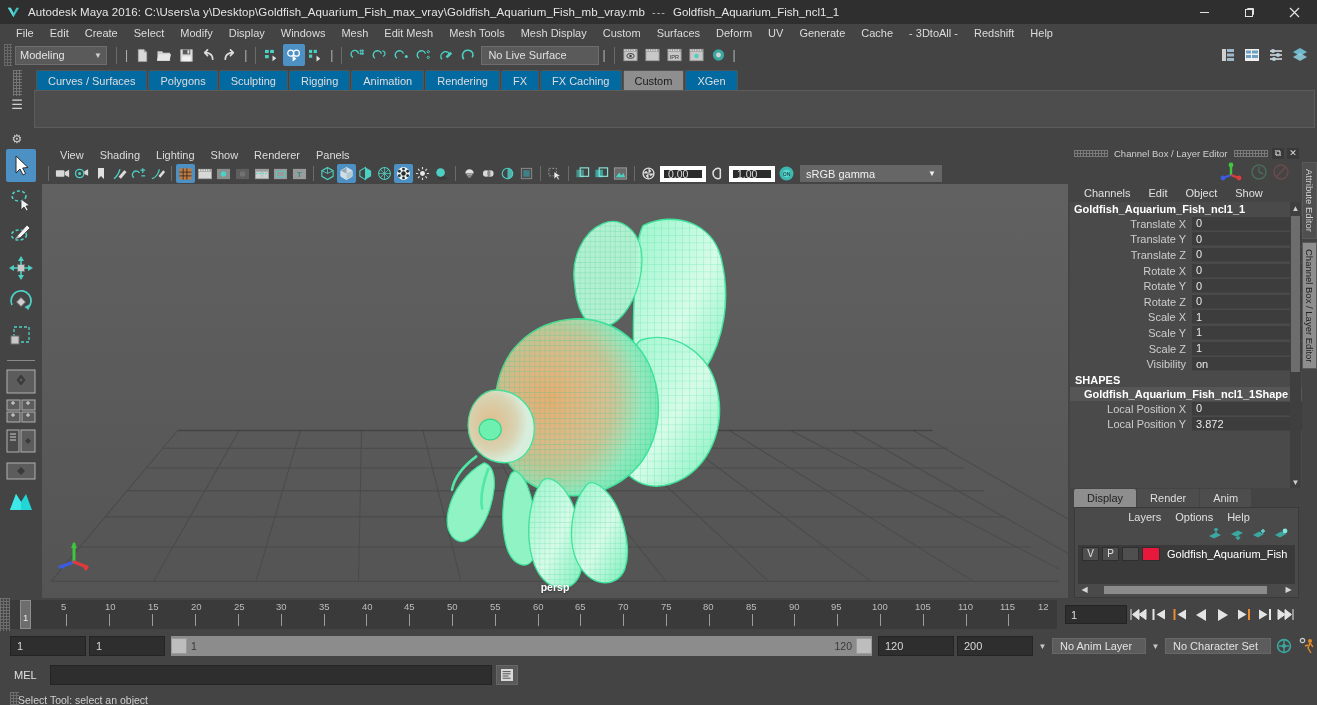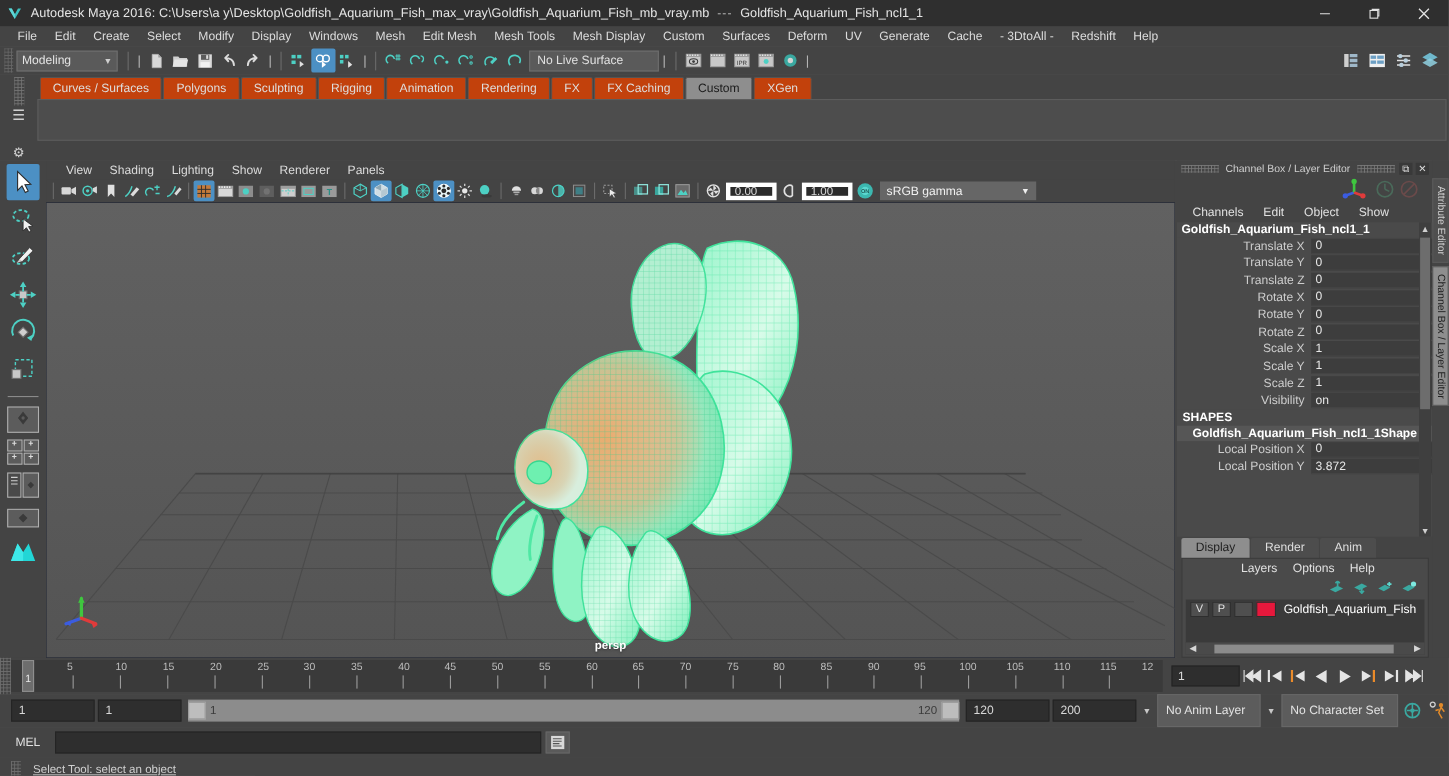--- a/index.html
+++ b/index.html
@@ -78,21 +78,21 @@
     background-image: repeating-linear-gradient(to bottom, #757575 0 1px, transparent 1px 3px),
                       repeating-linear-gradient(to right, #757575 0 1px, transparent 1px 3px);
     background-size: 3px 3px; margin-bottom: 2px; }
   .shelf-hamb { width: 14px; height: 12px; display:flex; align-items:center; justify-content:center;
                 color:#d0d0d0; font-size:13px; line-height:1; }
   .shelf-gear { margin-top: 22px; color: #cfcfcf; font-size: 12px; }
   .shelf-main { flex: 1; }
   .shelf-tabs { height: 22px; display: flex; align-items: flex-end; padding-left: 2px; }
   .shelf-tab {
     height: 20px; padding: 0 11px; display: flex; align-items: center;
-    font-size: 11px; color: #dedede; background: #c2410c;
+    font-size: 11px; color: #dedede; background: #0369a1;
     border: 1px solid #545454; border-bottom: none; margin-right: 1px;
     border-radius: 2px 2px 0 0;
   }
   .shelf-tab.active { background: #8e8e8e; color: #1c1c1c; }
   .shelf-body {
     height: 38px; background: #4d4d4d; border: 1px solid #5c5c5c; margin-right: 2px;
   }
 
   
   .main { display: flex; height: 452px; background: #444444; }
@@ -213,36 +213,36 @@
   
   .rangerow { height: 30px; display: flex; align-items: center; background: #444444; padding-left: 10px; gap: 3px; }
   .rr-field { width: 76px; height: 20px; background: #2e2e2e; border: 1px solid #242424;
               color: #d8d8d8; font-size: 11px; display: flex; align-items: center; padding-left: 6px; }
   .range-bar { flex: 1; height: 20px; background: #8c8c8c; position: relative; margin: 0 3px;
                display: flex; align-items: center; }
   .rb-handle { width: 16px; height: 16px; background: #bdbdbd; border: 1px solid #9a9a9a; }
   .rb-start { font-size: 10.5px; color: #3a3a3a; margin-left: 4px; }
   .rb-end { font-size: 10.5px; color: #3a3a3a; margin-left: auto; margin-right: 4px; }
   .rr-drop { width: 13px; text-align: center; color: #c8c8c8; font-size: 8px; }
-  .rr-wide { width: 94px; height: 30px; background: #5c5c5c; border: 1px solid #676767;
+  .rr-wide { width: 94px; height: 16px; background: #5c5c5c; border: 1px solid #676767;
              color: #e2e2e2; font-size: 11px; display: flex; align-items: center; padding-left: 7px; }
   .rr-wide2 { width: 106px; text-align: center; }
 
   
   .cmdrow { height: 28px; display: flex; align-items: center; background: #444444; padding-left: 10px; gap: 4px; }
   .mel-lab { width: 36px; font-size: 11px; color: #e0e0e0; padding-left: 4px; }
   .mel-input { width: 442px; height: 20px; background: #2e2e2e; border: 1px solid #242424; }
   .mel-result { flex: 1; height: 20px; background: #4f4f4f; border: 1px solid #5a5a5a;
                 display: flex; align-items: center; padding-left: 6px; font-size: 11px; color: #e6e6e6; }
   .mel-btn { width: 22px; height: 20px; background: #5a5a5a; border: 1px solid #666;
              display: flex; align-items: center; justify-content: center; margin-right: 6px; }
 
   
   .helprow { height: 22px; display: flex; align-items: center; background: #444444; padding-left: 10px; }
-  .help-text { font-size: 10.5px; color: #d0d0d0; padding-left: 20px; text-decoration: underline; }
+  .help-text { font-size: 10.5px; color: #d0d0d0; padding-left: 8px; }
   .hl-grip { width: 9px; height: 16px;
     background-image: repeating-linear-gradient(to bottom,#6e6e6e 0 1px,transparent 1px 3px),
                       repeating-linear-gradient(to right,#6e6e6e 0 1px,transparent 1px 3px);
     background-size: 3px 3px; position:absolute; }
 </style>
 </head>
 <body>
 
 <div id="app">
 

